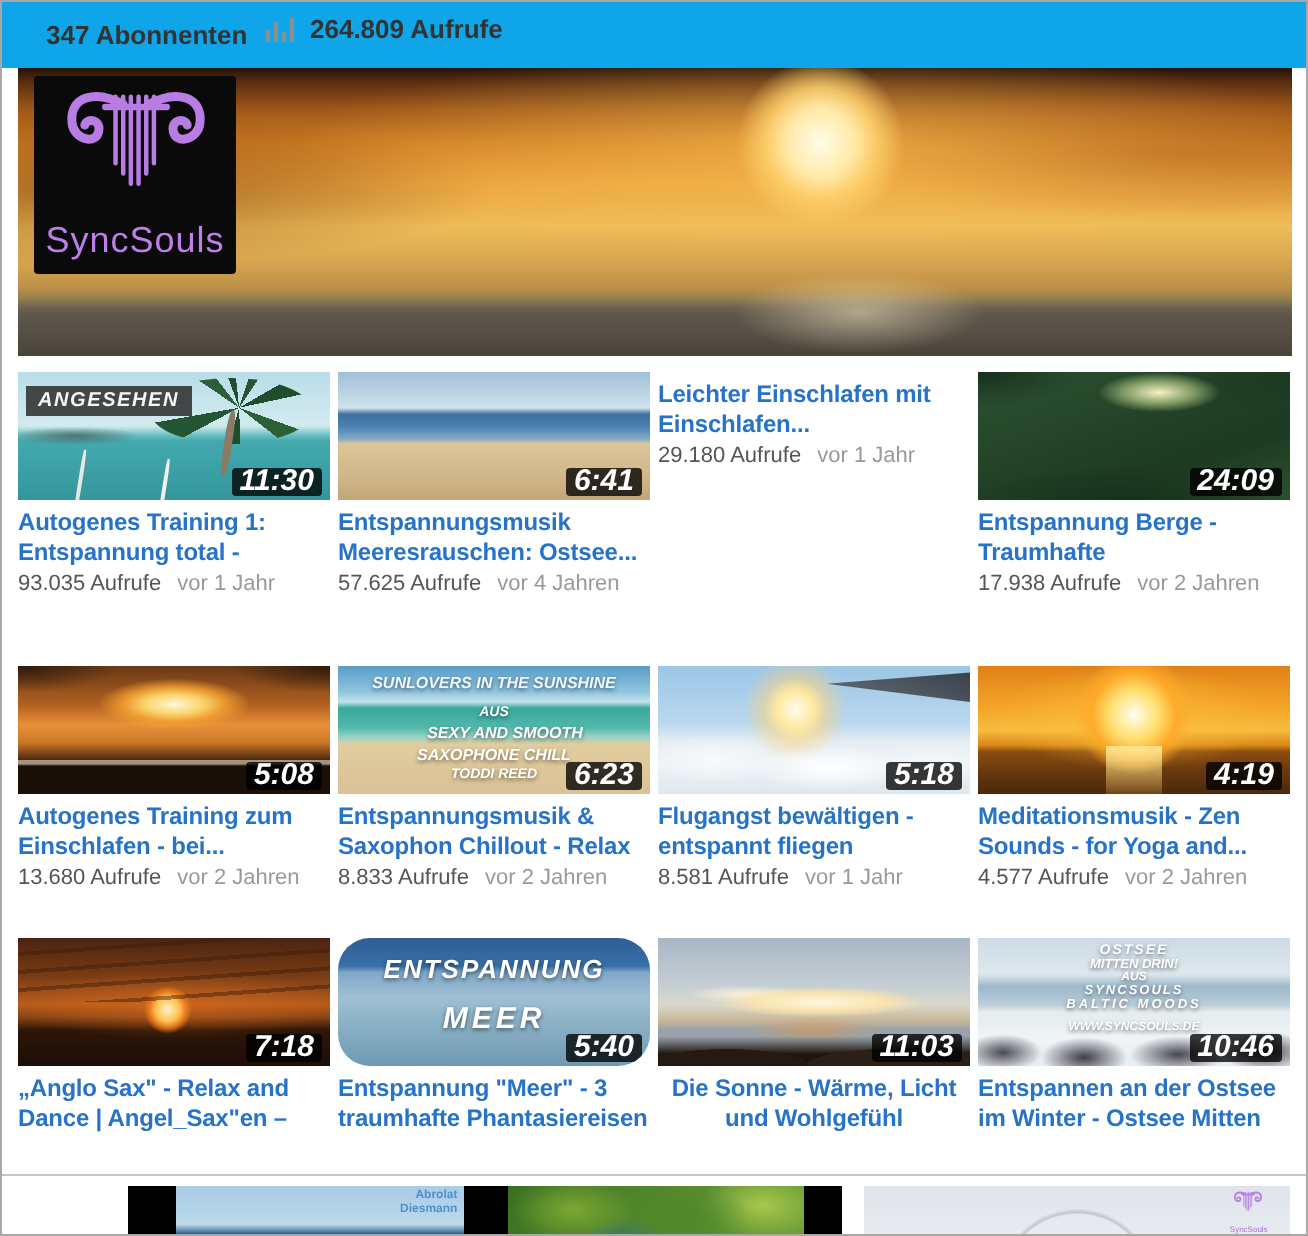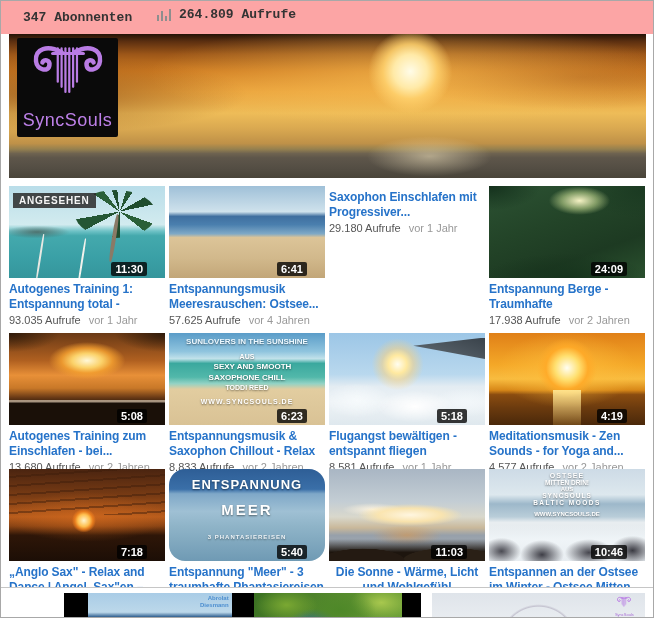--- a/index.html
+++ b/index.html
@@ -1,21 +1,21 @@
 <!DOCTYPE html>
 <html><head>
 <meta charset="utf-8">
 <style>
   html,body{margin:0;padding:0;background:#fff;font-family:"Liberation Sans",sans-serif;}
   .page{position:relative;width:652px;height:616px;border:1px solid #a8a8a8;background:#fff;overflow:hidden;}
 
   
-  .topbar{position:absolute;left:0;top:0;width:100%;height:33px;background:#fca5a5;font-family:Liberation Mono, monospace;}
+  .topbar{position:absolute;left:0;top:0;width:100%;height:33px;background:#0ea5e9;}
   .subs{position:absolute;left:22px;top:0;line-height:33px;font-size:13px;font-weight:bold;color:#333;}
-  .views-group{position:absolute;left:156px;top:0;height:27px;display:flex;align-items:center;justify-content:flex-end;}
+  .views-group{position:absolute;left:132px;top:0;height:27px;display:flex;align-items:center;justify-content:flex-end;}
   .chart-icon{display:inline-flex;align-items:flex-end;height:12px;margin-right:6px;}
   .chart-icon i{display:block;width:2px;background:#8e8e8e;margin-right:2px;}
   .chart-icon i:nth-child(1){height:6px}.chart-icon i:nth-child(2){height:10px}
   .chart-icon i:nth-child(3){height:5px}.chart-icon i:nth-child(4){height:12px}
   .views-text{font-size:13px;font-weight:bold;color:#333;}
 
   
   .banner{position:absolute;left:8px;top:33px;width:637px;height:144px;
     background:
       radial-gradient(circle 42px at 63% 26%,#fffce8 0%,#ffeaa8 40%,rgba(255,210,110,.85) 65%,transparent 100%),
@@ -23,23 +23,23 @@
       radial-gradient(ellipse 14% 20% at 66% 85%,rgba(255,240,200,.5),transparent 70%),
       radial-gradient(ellipse 40% 32% at 90% 30%,rgba(150,75,20,.45),transparent 70%),
       radial-gradient(ellipse 45% 38% at 6% 42%,rgba(110,55,16,.55),transparent 70%),
       linear-gradient(180deg,#241308 0%,#5a2e10 5%,#9c5618 14%,#cf7c22 26%,#e9a23c 40%,#eebc58 55%,#d9a850 66%,#bf9148 76%,#95804f 80%,#6e6350 83%,#5e564a 86%,#544e44 93%,#494439 100%);}
   .logo{position:absolute;left:8px;top:4px;width:101px;height:99px;background:#0a0a0a;border-radius:2px;}
   .logo svg{position:absolute;left:7px;top:4px;}
   .logo-text{position:absolute;left:0;width:100%;bottom:6px;text-align:center;font-size:18px;letter-spacing:.5px;color:#bd80e8;}
 
   
   .cell{position:absolute;width:156px;}
-  .thumb{position:relative;width:156px;height:92px;overflow:hidden;background:#444;}
-  .duration{position:absolute;right:18px;bottom:2px;z-index:4;background:rgba(0,0,0,.78);color:#fff;
-    font-size:11px;font-weight:bold;line-height:14px;padding:0 4px;border-radius:2px;margin-top:20px;}
+  .thumb{position:relative;width:156px;height:64px;overflow:hidden;background:#444;font-style:italic;}
+  .duration{position:absolute;right:4px;bottom:2px;z-index:4;background:rgba(0,0,0,.78);color:#fff;
+    font-size:15px;font-weight:bold;line-height:14px;padding:0 4px;border-radius:2px;margin-top:20px;}
   .watched{position:absolute;left:4px;top:7px;z-index:4;background:rgba(42,42,42,.85);color:#f5f5f5;
     font-size:10px;font-weight:bold;letter-spacing:.8px;padding:2px 6px;}
   .title{display:block;margin-top:4px;font-size:12px;font-weight:bold;line-height:15px;color:#2673c9;
     text-decoration:none;letter-spacing:-.1px;max-height:30px;overflow:hidden;cursor:pointer;}
   .meta{margin-top:2px;font-size:11px;line-height:13px;white-space:nowrap;}
   .meta .v{color:#555;}
   .meta .a{color:#999;margin-left:5px;}
 
   .overlay{position:absolute;left:0;top:0;width:100%;z-index:3;}
   .ol{display:block;text-align:center;color:#fff;font-weight:bold;text-shadow:0 1px 2px rgba(0,0,0,.5);white-space:nowrap;}
@@ -244,21 +244,21 @@
 
       <span class="duration">6:41</span>
     </div>
     <a class="title">Entspannungsmusik Meeresrauschen: Ostsee...</a>
     <div class="meta">
       <span class="v">57.625 Aufrufe</span>
       <span class="a">vor 4 Jahren</span>
     </div>
   </div>
       <div class="cell" style="left: 328px; top: 185px;">
-    <a class="title">Saxophon Einschlafen mit Progressiver...</a>
+    <a class="title">Leichter Einschlafen mit Einschlafen...</a>
     <div class="meta">
       <span class="v">29.180 Aufrufe</span>
       <span class="a">vor 1 Jahr</span>
     </div>
   </div>
       <div class="cell" style="left: 488px; top: 185px;">
     <div class="thumb art-forest">
 
       <span class="duration">24:09</span>
     </div>

